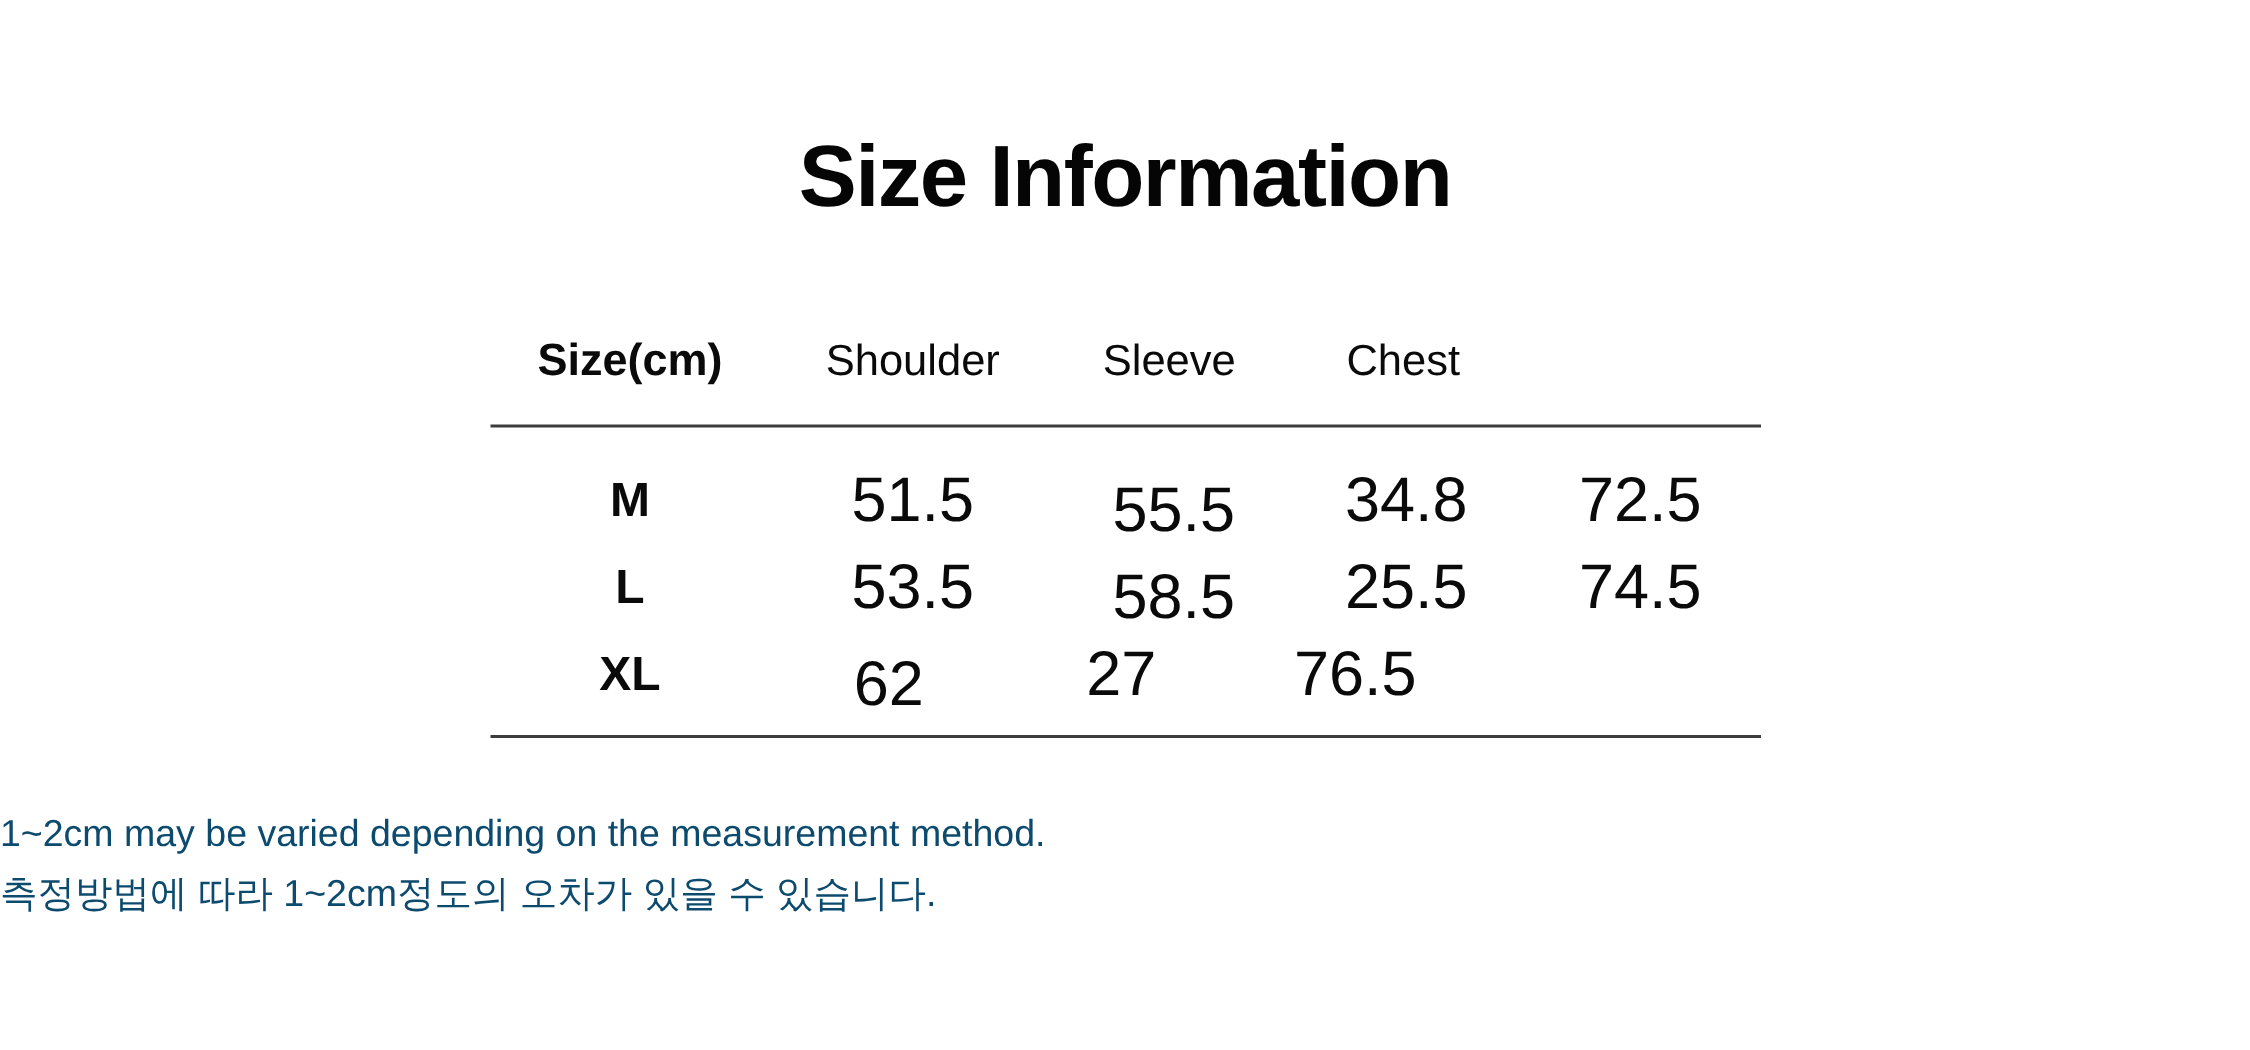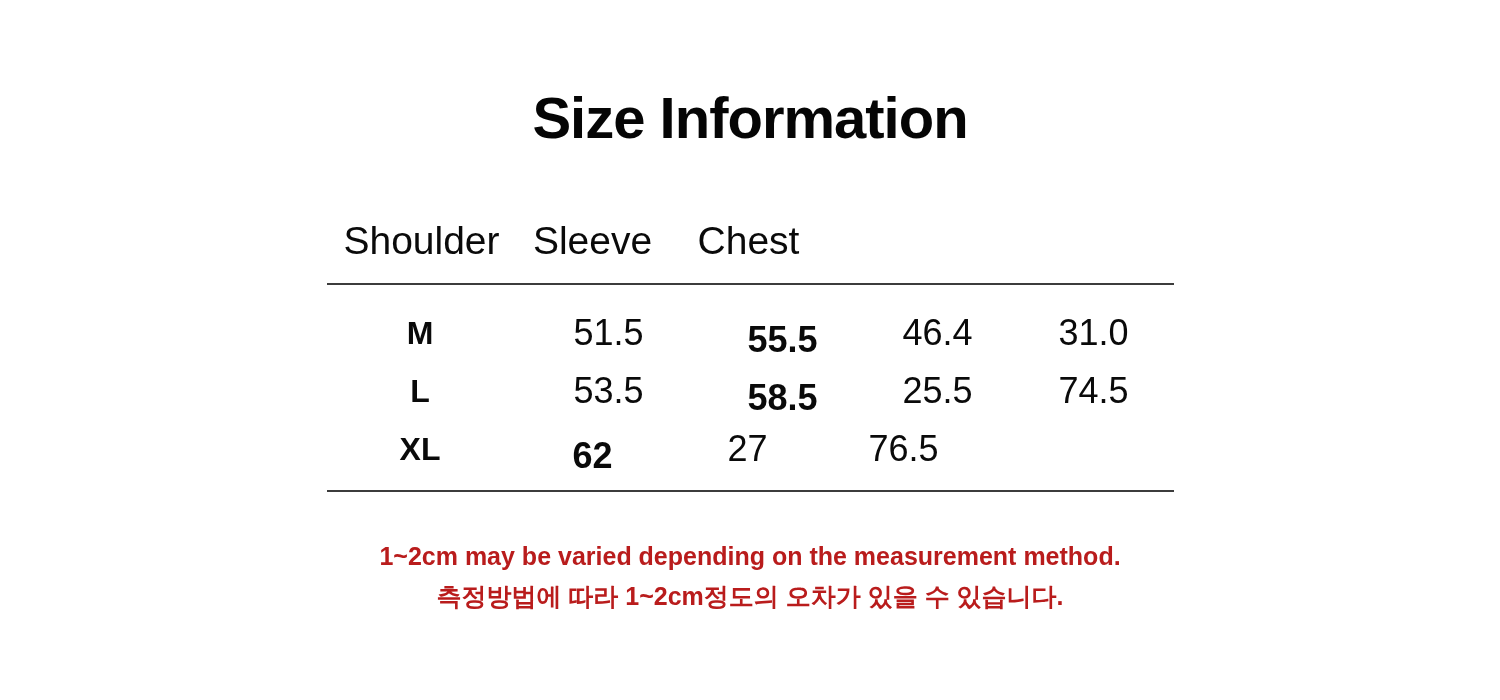--- a/index.html
+++ b/index.html
@@ -35,84 +35,83 @@
     align-items: center;
     height: 44px;
   }
   .trow {
     display: flex;
     align-items: center;
     height: 58px;
   }
   .cell {
     text-align: center;
-    font-size: 36px;
+    font-size: 42px;
     font-weight: 400;
   }
   .thead .cell {
-    font-size: 39px;
+    font-size: 29px;
   }
   .thead .cell.c0 { font-weight: 700; font-size: 30px; }
   .c0 { width: 187px; }
   .c1 { width: 190px; }
   .c2 { width: 158px; }
   .c3 { width: 152px; }
   .c4 { width: 160px; }
   .trow .cell.c0 {
     font-weight: 700;
     font-size: 32px;
   }
   .trow .cell.c2 {
     transform: translateY(7px);
-    font-weight: bold;
   }
   .rule {
     height: 2px;
     background: #3c3c3c;
     border: none;
     margin: 0;
   }
   .rule.top { margin-top: 20px; }
   .tbody {
     padding: 19px 0 12px 0;
   }
   .notes {
     margin-top: 44px;
-    text-align: center;
+    text-align: left;
     font-size: 25px;
     line-height: 40px;
-    color: #b91c1c;
-    font-weight: bold;
+    color: #0c4a6e;
   }
 </style>
 </head>
 <body>
 
 <div class="page">
 
   <h1 class="title">Size Information</h1>
 
   <div class="size-table">
 
     <div class="thead">
+      <div class="cell c0">Size(cm)</div>
       <div class="cell c1">Shoulder</div>
       <div class="cell c3">Sleeve</div>
       <div class="cell c4">Chest</div>
     </div>
 
     <hr class="rule top">
 
     <div class="tbody">
 
       <div class="trow">
         <div class="cell c0">M</div>
         <div class="cell c1">51.5</div>
         <div class="cell c2">55.5</div>
-        <div class="cell c3">46.4</div>
-        <div class="cell c4">31.0</div>
+        <div class="cell c3">34.8</div>
+        <div class="cell c4">72.5</div>
       </div>
 
       <div class="trow">
         <div class="cell c0">L</div>
         <div class="cell c1">53.5</div>
         <div class="cell c2">58.5</div>
         <div class="cell c3">25.5</div>
         <div class="cell c4">74.5</div>
       </div>
 

